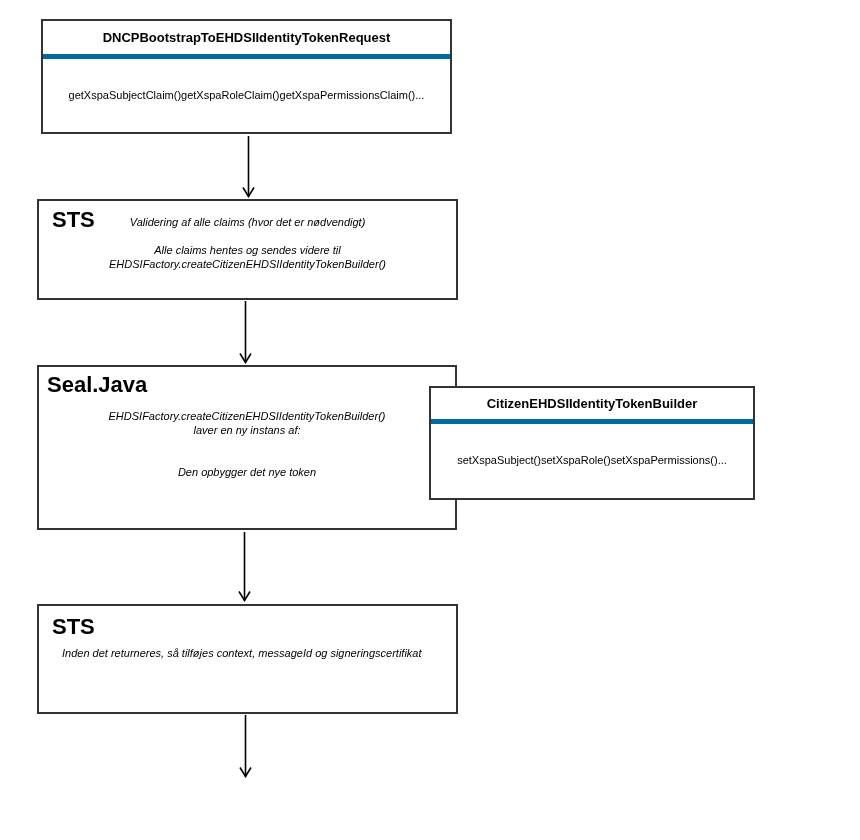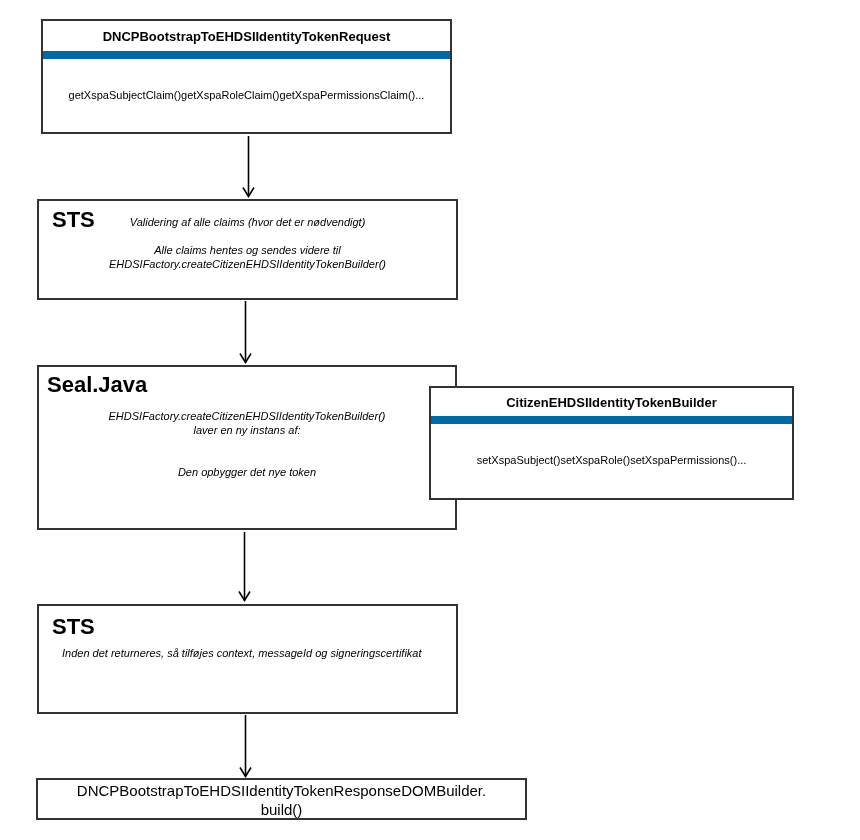--- a/index.html
+++ b/index.html
@@ -18,21 +18,21 @@
   }
   .box {
     position: absolute;
     box-sizing: border-box;
     border: 2px solid #333333;
     background: #ffffff;
   }
   
   .uml-header {
     box-sizing: border-box;
-    border-bottom: 8px solid #0369a1;
+    border-bottom: 5px solid #0369a1;
     display: flex;
     align-items: center;
     justify-content: center;
     font-weight: bold;
     font-size: 13px;
   }
   .uml-body {
     display: flex;
     flex-direction: row;
     align-items: center;
@@ -135,37 +135,31 @@
     <div class="big-label" style="left:8px; top:6px;">Seal.Java</div>
     <div class="text-block" style="top:42px;">
       <div class="tline">EHDSIFactory.createCitizenEHDSIIdentityTokenBuilder()</div>
       <div class="tline">laver en ny instans af:</div>
       <div class="spacer"></div>
       <div class="spacer"></div>
       <div class="tline">Den opbygger det nye token</div>
     </div>
   </div>
 
-  <div class="box z2" style="left:429px; top:386px; width:365px; height:114px;">
+  <div class="box z2" style="left:429px; top:386px; width:326px; height:114px;">
     <div class="uml-header" style="height:36px;">CitizenEHDSIIdentityTokenBuilder</div>
     <div class="uml-body" style="height:72px;">
       <div class="mline">setXspaSubject()</div>
       <div class="mline">setXspaRole()</div>
       <div class="mline">setXspaPermissions()</div>
       <div class="mline">...</div>
     </div>
   </div>
 
   <div class="box z1" style="left:37px; top:604px; width:421px; height:110px;">
     <div class="big-label" style="left:13px; top:9px;">STS</div>
     <div class="text-block" style="left:23px; right:auto; top:40px;font-style:italic;">
       <div class="tline-left">Inden det returneres, så tilføjes context, messageId og signeringscertifikat</div>
     </div>
   </div>
 
-  <div class="box z1" style="left:36px; top:778px; width:491px; height:42px;">
-    <div class="text-block" style="top:1px;">
-      <div class="response-line">DNCPBootstrapToEHDSIIdentityTokenResponseDOMBuilder.</div>
-      <div class="response-line">build()</div>
-    </div>
-  </div>
 
 </div>
 
 </body></html>

